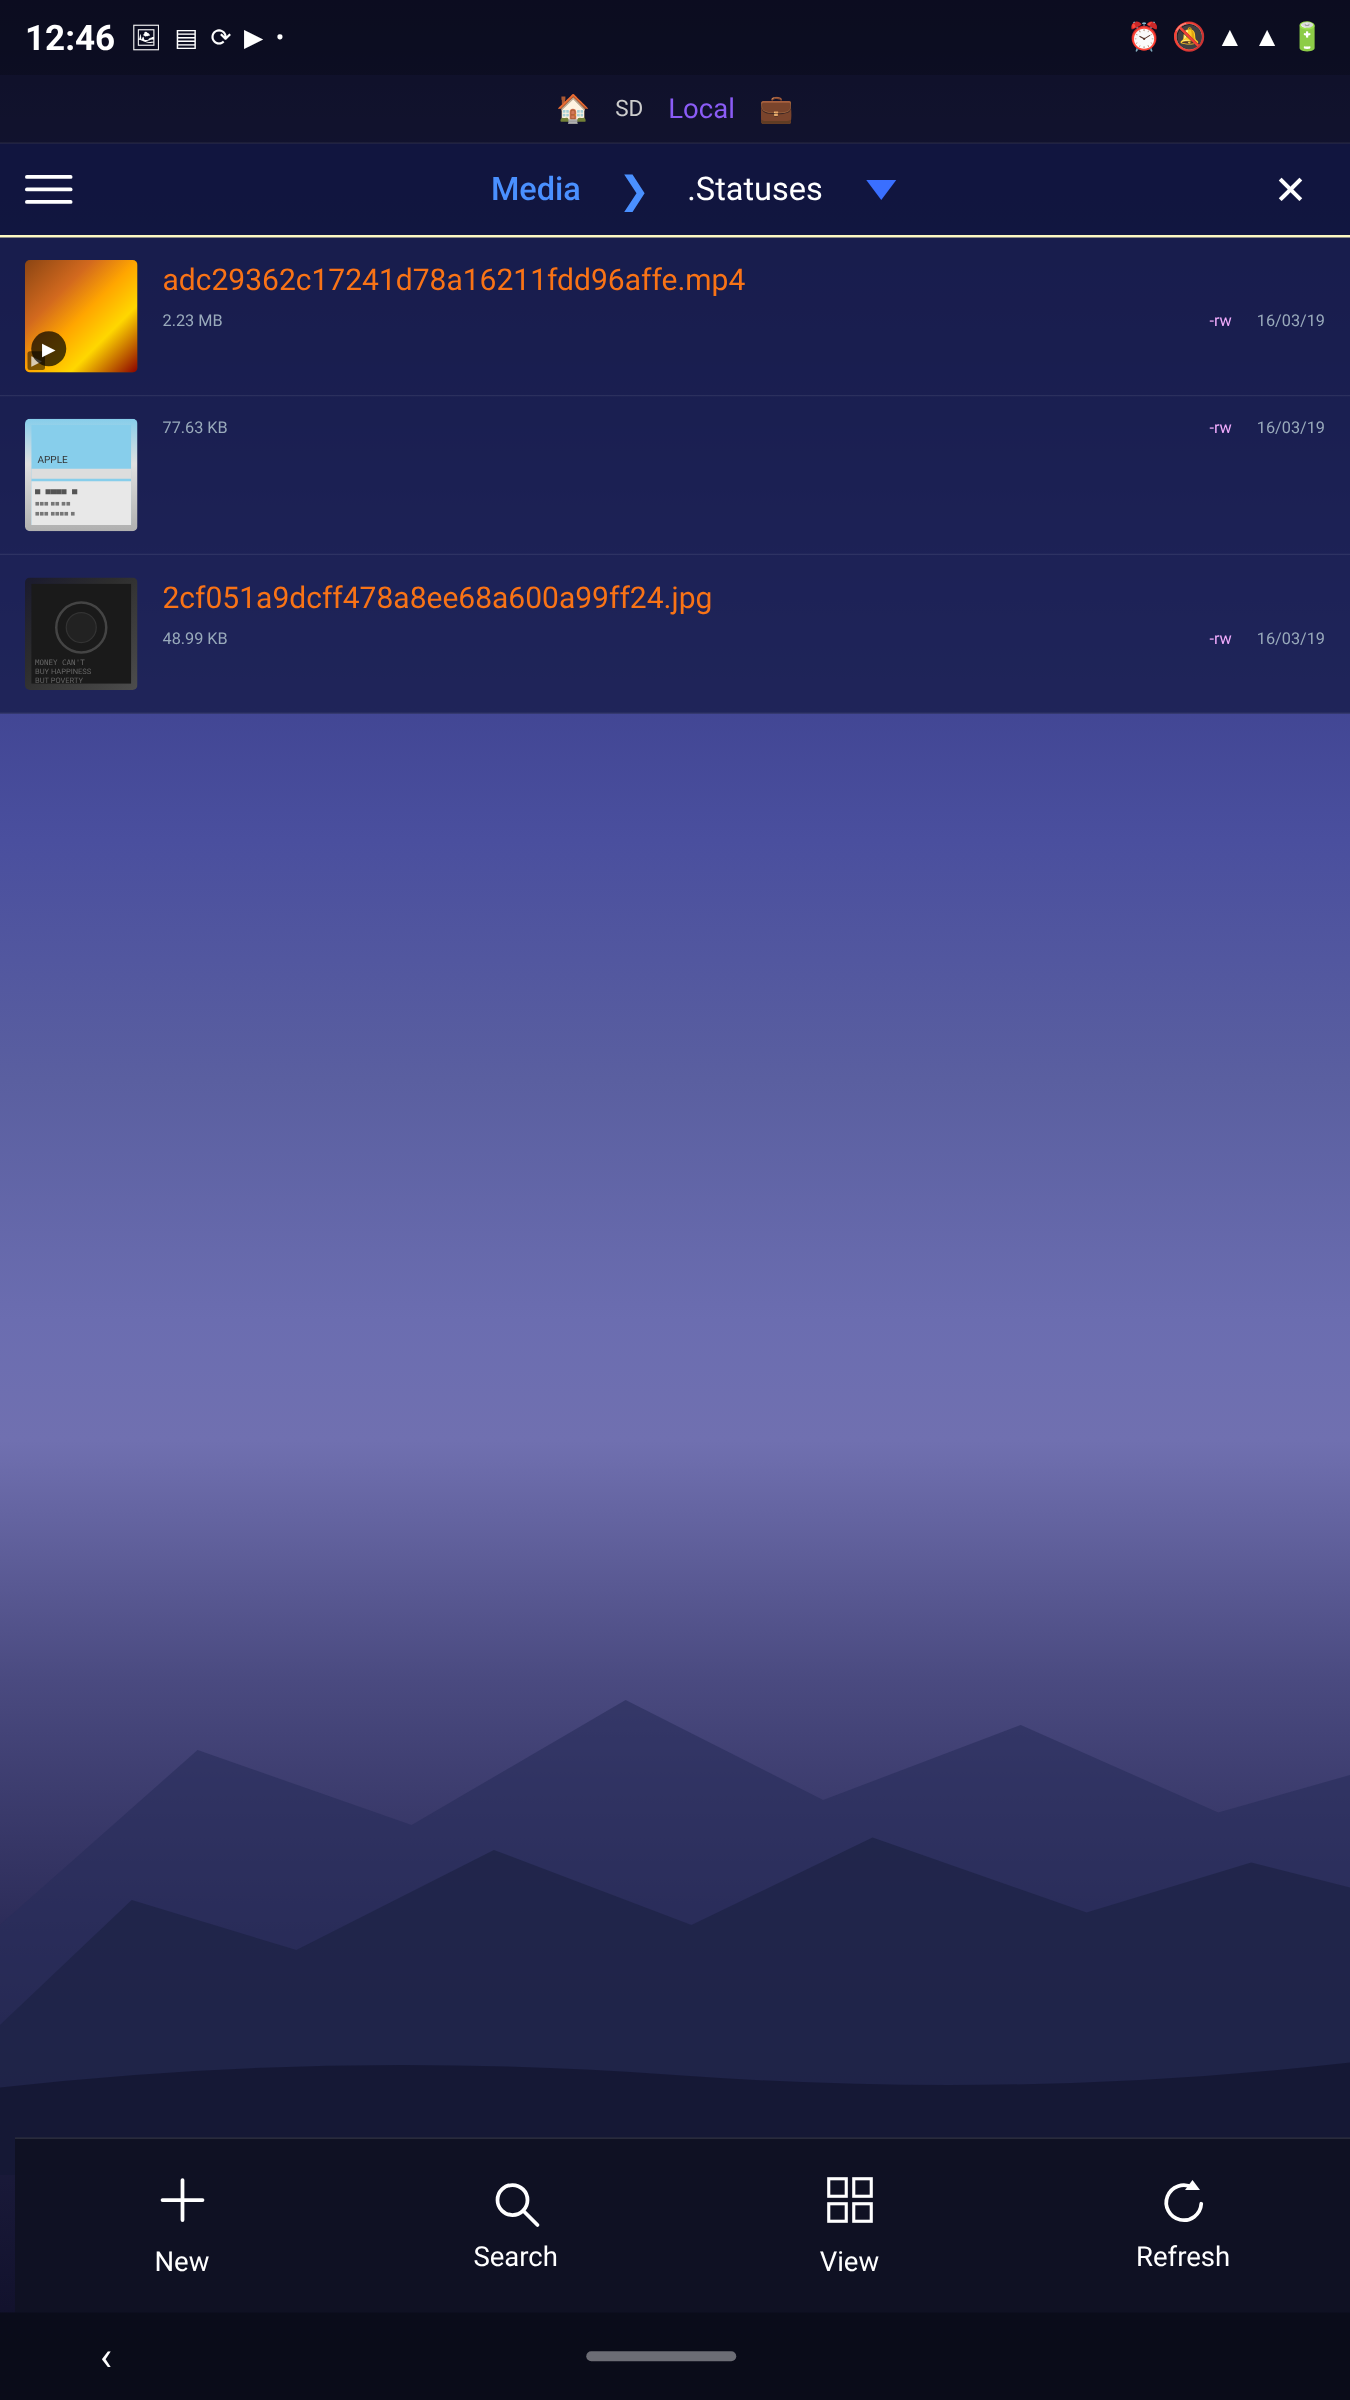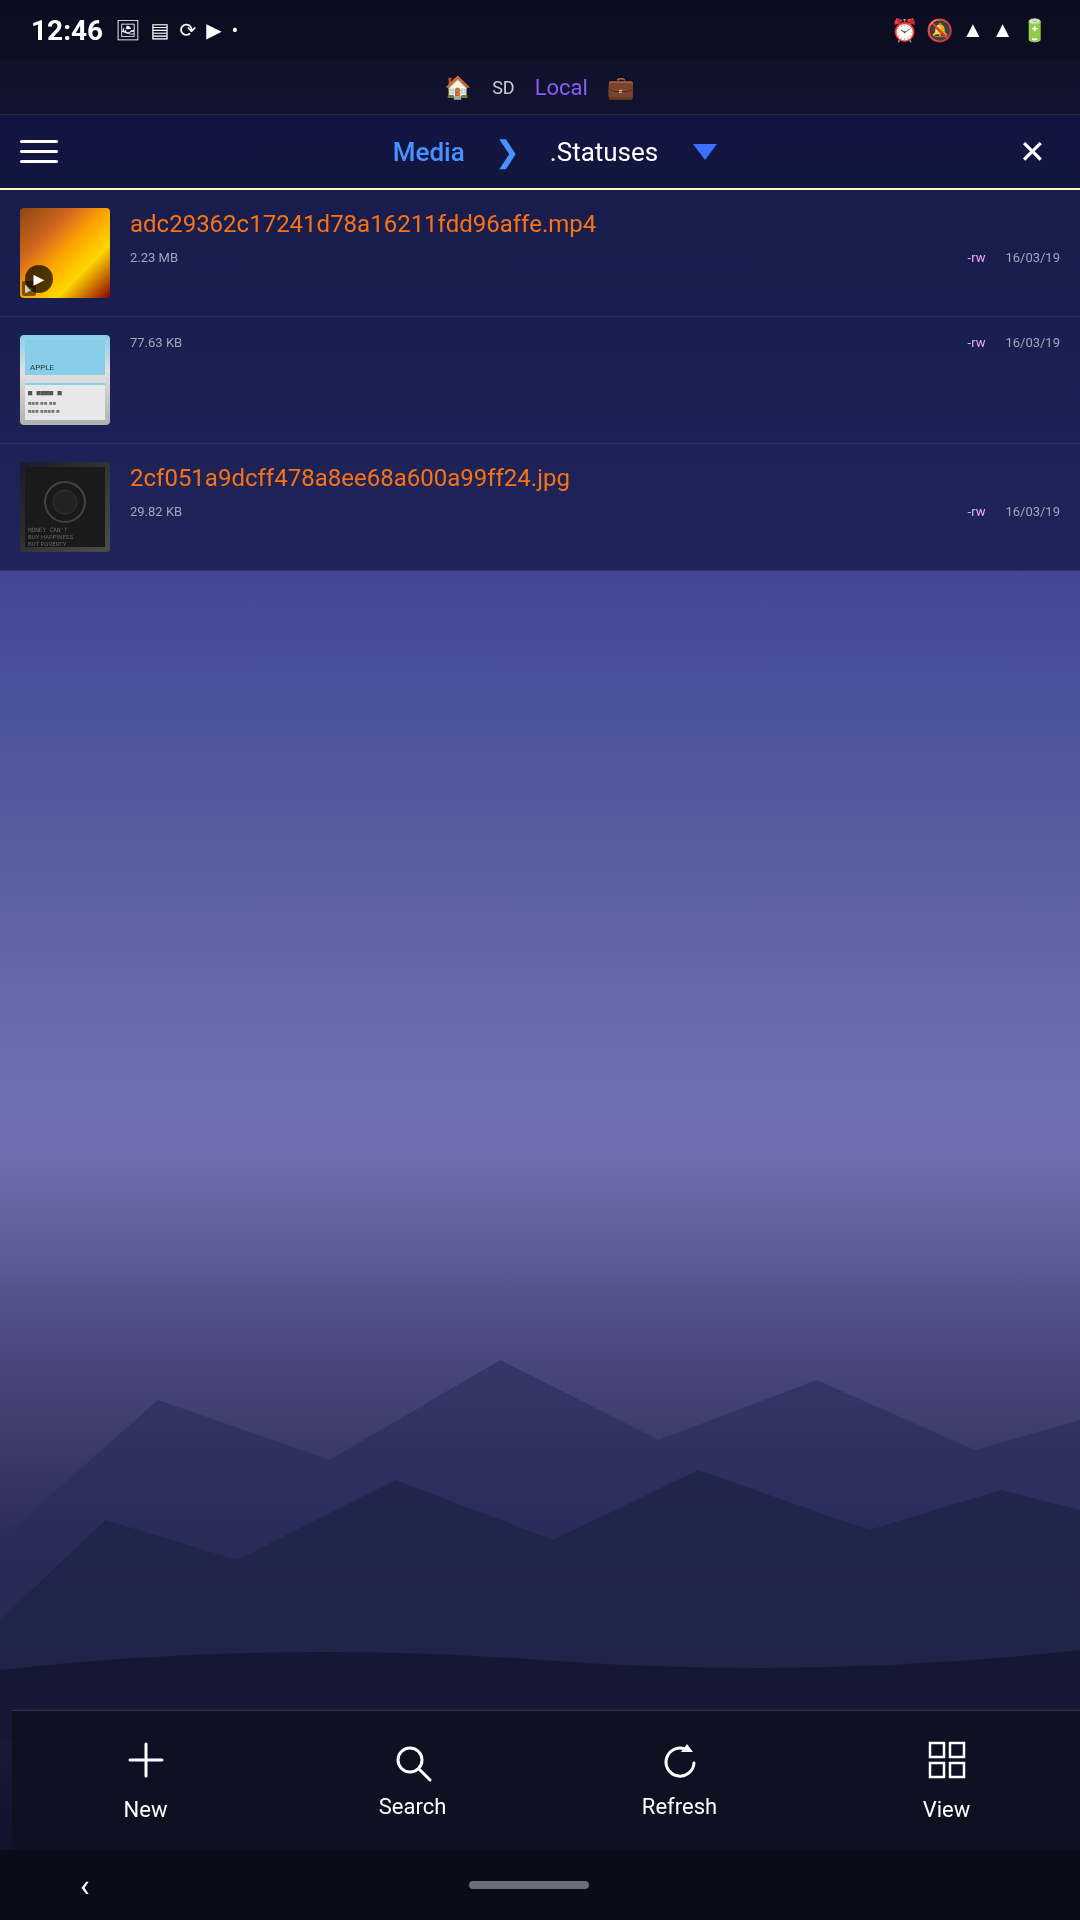--- a/index.html
+++ b/index.html
@@ -53,21 +53,21 @@
 
     
     .status-bar {
       position: relative;
       z-index: 10;
       background: rgba(0,0,0,0.6);
       height: 60px;
       display: flex;
       align-items: center;
       justify-content: space-between;
-      padding: 0 31px;
+      padding: 0 20px;
     }
 
     .status-left {
       display: flex;
       align-items: center;
       gap: 12px;
     }
 
     .status-time {
       font-size: 28px;
@@ -489,21 +489,21 @@
           <circle cx="40" cy="35" r="12" fill="#222" stroke="#333" stroke-width="1"></circle>
           <text x="3" y="65" font-size="6" fill="#666" style="font-family:monospace">MONEY CAN'T</text>
           <text x="3" y="72" font-size="6" fill="#666">BUY HAPPINESS</text>
           <text x="3" y="79" font-size="6" fill="#666">BUT POVERTY</text>
         </svg>
       </div>
     </div>
     <div class="file-info">
       <div class="file-name">2cf051a9dcff478a8ee68a600a99ff24.jpg</div>
       <div class="file-meta">
-        <span class="file-meta-size">29.82 KB</span>
+        <span class="file-meta-size">48.99 KB</span>
         <span class="file-meta-perm">-rw</span>
         <span class="file-meta-date">16/03/19</span>
       </div>
     </div>
   </div>
 
 </div>
 
 <div class="empty-area"></div>
 
@@ -520,44 +520,44 @@
   </div>
 
   <div class="toolbar-btn">
     <div class="toolbar-icon search-icon-svg">
       <svg width="42" height="42" viewBox="0 0 42 42" fill="none" xmlns="http://www.w3.org/2000/svg">
         <circle cx="18" cy="18" r="12" stroke="white" stroke-width="3"></circle>
         <line x1="27" y1="27" x2="38" y2="38" stroke="white" stroke-width="3" stroke-linecap="round"></line>
       </svg>
     </div>
     <span class="toolbar-label">Search</span>
-  </div>
-
-  <div class="toolbar-btn">
-    <div class="toolbar-icon refresh-icon-svg">
-      <svg width="42" height="42" viewBox="0 0 42 42" fill="none" xmlns="http://www.w3.org/2000/svg">
-        <path d="M35 21 A14 14 0 1 1 28 8" stroke="white" stroke-width="3" stroke-linecap="round" fill="none"></path>
-        <polygon points="28,2 34,10 22,10" fill="white"></polygon>
-      </svg>
-    </div>
-    <span class="toolbar-label">Refresh</span>
   </div>
 
   <div class="toolbar-btn">
     <div class="toolbar-icon">
       <svg width="42" height="42" viewBox="0 0 42 42" fill="none" xmlns="http://www.w3.org/2000/svg">
         <rect x="4" y="4" width="14" height="14" stroke="white" stroke-width="2.5"></rect>
         <rect x="24" y="4" width="14" height="14" stroke="white" stroke-width="2.5"></rect>
         <rect x="4" y="24" width="14" height="14" stroke="white" stroke-width="2.5"></rect>
         <rect x="24" y="24" width="14" height="14" stroke="white" stroke-width="2.5"></rect>
       </svg>
     </div>
     <span class="toolbar-label">View</span>
   </div>
 
+  <div class="toolbar-btn">
+    <div class="toolbar-icon refresh-icon-svg">
+      <svg width="42" height="42" viewBox="0 0 42 42" fill="none" xmlns="http://www.w3.org/2000/svg">
+        <path d="M35 21 A14 14 0 1 1 28 8" stroke="white" stroke-width="3" stroke-linecap="round" fill="none"></path>
+        <polygon points="28,2 34,10 22,10" fill="white"></polygon>
+      </svg>
+    </div>
+    <span class="toolbar-label">Refresh</span>
+  </div>
+
 
 </div>
 
 <div class="home-bar">
   <span class="nav-back">‹</span>
   <div class="home-pill"></div>
   <span style="width:32px;"></span>
 </div>
 
 </body></html>

